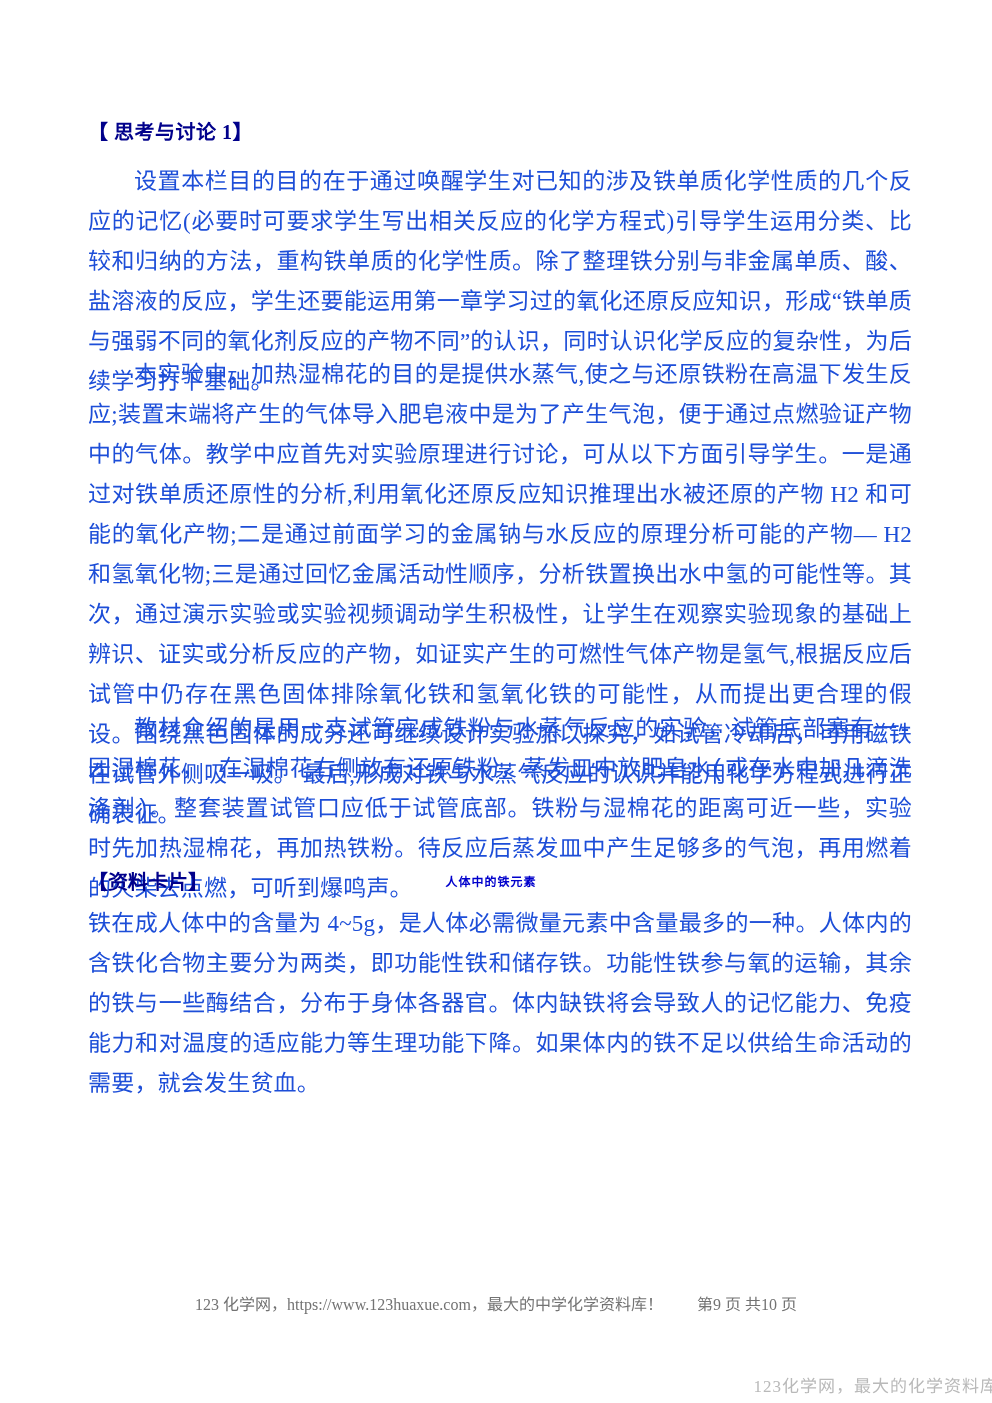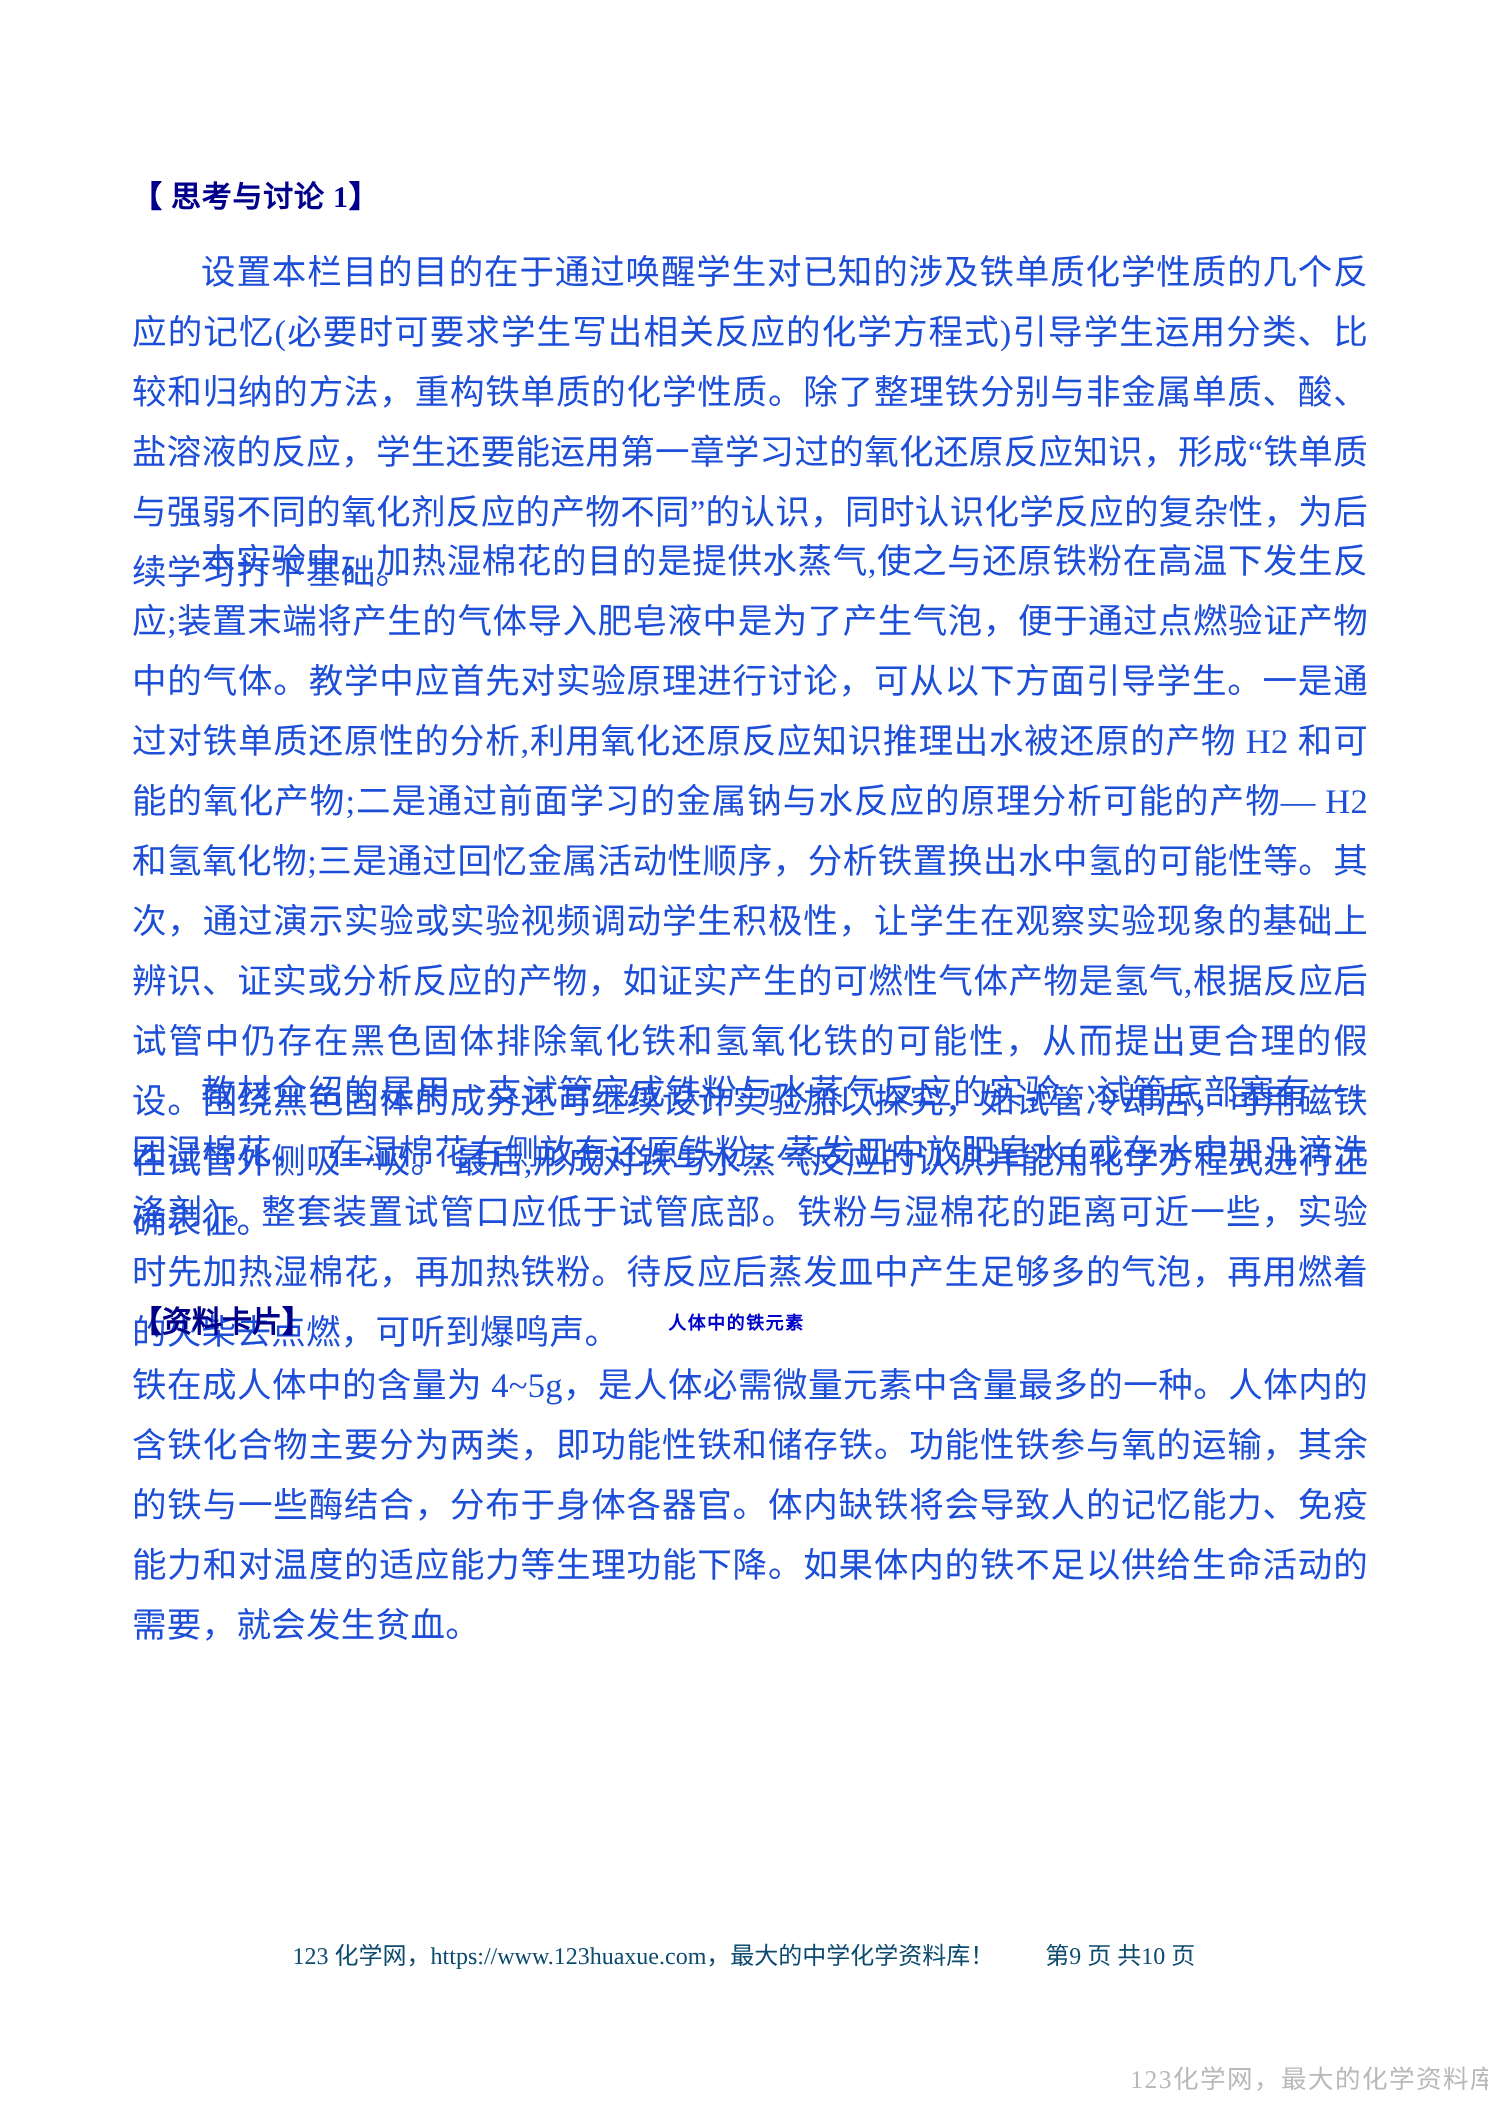--- a/index.html
+++ b/index.html
@@ -67,21 +67,21 @@
     letter-spacing: 1px;
   }
   .footer {
     position: absolute;
     left: 0;
     top: 1292px;
     width: 992px;
     text-align: center;
     font-size: 16px;
     line-height: 26px;
-    color: #0c4a6e;
+    color: #737373;
   }
   .footer .gap {
     display: inline-block;
     width: 34px;
   }
   .watermark {
     position: absolute;
     right: 6px;
     top: 1372px;
     font-size: 17px;

